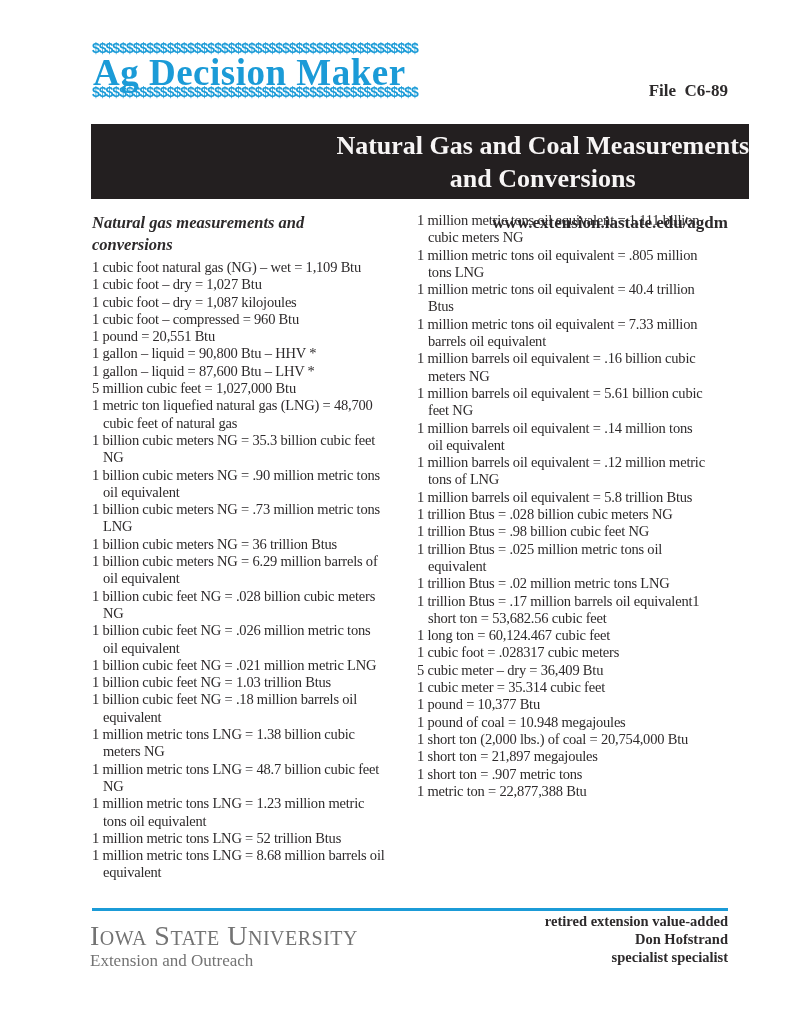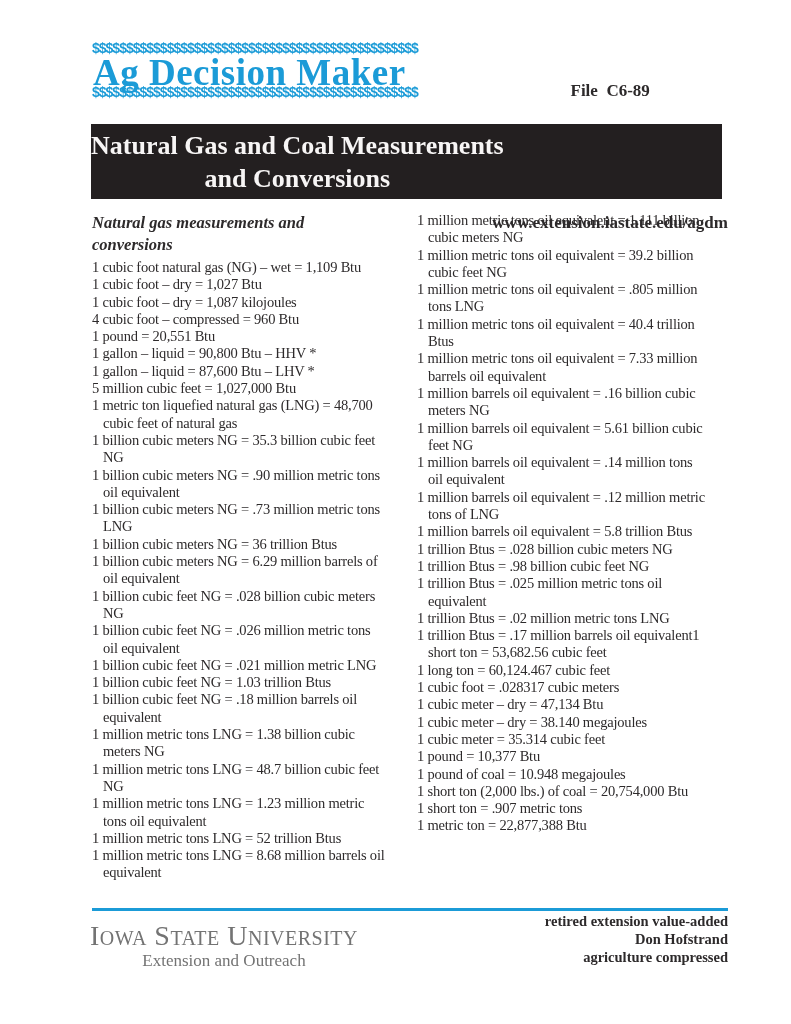--- a/index.html
+++ b/index.html
@@ -32,30 +32,30 @@
     color:var(--brand-blue,#1B9BD7);
     font-weight:bold;
     font-size:37px;line-height:38px;
     letter-spacing:0.5px;
     margin:-2px 0 -6px 1px;
     position:relative;z-index:1;
     white-space:nowrap;
   }
   .header-right{
     position:absolute;right:63px;top:36px;
-    text-align:center;font-weight:bold;
+    text-align:right;font-weight:bold;
     font-size:17px;line-height:22px;
     white-space:pre;
   }
   
   .title-bar{
     position:absolute;left:91px;top:124px;
     width:631px;height:75px;
     background:var(--bar-black,#231F20);
-    display:flex;align-items:center;justify-content:flex-start;
+    display:flex;align-items:center;justify-content:flex-end;padding-left:27px;
   }
   .title-bar .title{
     color:#F7F5F5;text-align:center;
     font-weight:bold;font-size:26px;line-height:33px;
     white-space:pre-line;
   }
   
   .col-left{position:absolute;left:92px;top:212px;width:300px;}
   .col-right{position:absolute;left:417px;top:212px;width:315px;}
   .section-heading{
@@ -74,21 +74,21 @@
     position:absolute;left:92px;top:908px;
     width:636px;height:3px;
     background:var(--brand-blue,#1B9BD7);
   }
   .isu{position:absolute;left:90px;top:921px;color:#737373;}
   .isu-name{
     font-variant:small-caps;
     font-size:28px;line-height:30px;letter-spacing:0.5px;
     white-space:nowrap;
   }
-  .isu-unit{font-size:17px;line-height:19px;text-align:center;}
+  .isu-unit{font-size:17px;line-height:19px;}
   .credit{
     position:absolute;right:63px;top:912px;
     text-align:right;font-weight:bold;
     font-size:14.5px;line-height:18px;
   }
 </style>
 </head>
 <body>
 
 <div class="page">
@@ -111,21 +111,21 @@
   </div>
 
   <div class="col-left">
     <div class="section-heading">Natural gas measurements and
 conversions</div>
     <div>
 
     <div class="item">1 cubic foot natural gas (NG) – wet = 1,109 Btu</div>
         <div class="item">1 cubic foot – dry = 1,027 Btu</div>
         <div class="item">1 cubic foot – dry = 1,087 kilojoules</div>
-        <div class="item">4 cubic foot – compressed = 960 Btu</div>
+        <div class="item">1 cubic foot – compressed = 960 Btu</div>
         <div class="item">1 pound = 20,551 Btu</div>
         <div class="item">1 gallon – liquid = 90,800 Btu – HHV *</div>
         <div class="item">1 gallon – liquid = 87,600 Btu – LHV *</div>
         <div class="item">5 million cubic feet = 1,027,000 Btu</div>
         <div class="item">1 metric ton liquefied natural gas (LNG) = 48,700
 cubic feet of natural gas</div>
         <div class="item">1 billion cubic meters NG = 35.3 billion cubic feet
 NG</div>
         <div class="item">1 billion cubic meters NG = .90 million metric tons
 oil equivalent</div>
@@ -152,22 +152,20 @@
         <div class="item">1 million metric tons LNG = 8.68 million barrels oil
 equivalent</div>
       </div>
   </div>
 
   <div class="col-right">
     <div>
 
     <div class="item">1 million metric tons oil equivalent = 1.111 billion
 cubic meters NG</div>
-        <div class="item">1 million metric tons oil equivalent = 39.2 billion
-cubic feet NG</div>
         <div class="item">1 million metric tons oil equivalent = .805 million
 tons LNG</div>
         <div class="item">1 million metric tons oil equivalent = 40.4 trillion
 Btus</div>
         <div class="item">1 million metric tons oil equivalent = 7.33 million
 barrels oil equivalent</div>
         <div class="item">1 million barrels oil equivalent = .16 billion cubic
 meters NG</div>
         <div class="item">1 million barrels oil equivalent = 5.61 billion cubic
 feet NG</div>
@@ -178,41 +176,41 @@
         <div class="item">1 million barrels oil equivalent = 5.8 trillion Btus</div>
         <div class="item">1 trillion Btus = .028 billion cubic meters NG</div>
         <div class="item">1 trillion Btus = .98 billion cubic feet NG</div>
         <div class="item">1 trillion Btus = .025 million metric tons oil
 equivalent</div>
         <div class="item">1 trillion Btus = .02 million metric tons LNG</div>
         <div class="item">1 trillion Btus = .17 million barrels oil equivalent1
 short ton = 53,682.56 cubic feet</div>
         <div class="item">1 long ton = 60,124.467 cubic feet</div>
         <div class="item">1 cubic foot = .028317 cubic meters</div>
-        <div class="item">1 cubic meter – dry = 47,134 Btu</div>
-        <div class="item">1 cubic meter – dry = 38.140 megajoules</div>
+        <div class="item">5 cubic meter – dry = 36,409 Btu</div>
         <div class="item">1 cubic meter = 35.314 cubic feet</div>
       </div>
     <div>
 
     <div class="item">1 pound = 10,377 Btu</div>
         <div class="item">1 pound of coal = 10.948 megajoules</div>
         <div class="item">1 short ton (2,000 lbs.) of coal = 20,754,000 Btu</div>
+        <div class="item">1 short ton = 21,897 megajoules</div>
         <div class="item">1 short ton = .907 metric tons</div>
         <div class="item">1 metric ton = 22,877,388 Btu</div>
       </div>
   </div>
 
   <div class="footer-rule"></div>
 
   <div class="isu">
     <div class="isu-name">Iowa State University</div>
     <div class="isu-unit">Extension and Outreach</div>
   </div>
 
   <div class="credit">
 
   <div class="credit-line">retired extension value-added</div>
       <div class="credit-line">Don Hofstrand</div>
-      <div class="credit-line">agriculture compressed</div>
+      <div class="credit-line">specialist specialist</div>
     </div>
 
 </div>
 
 </body></html>

